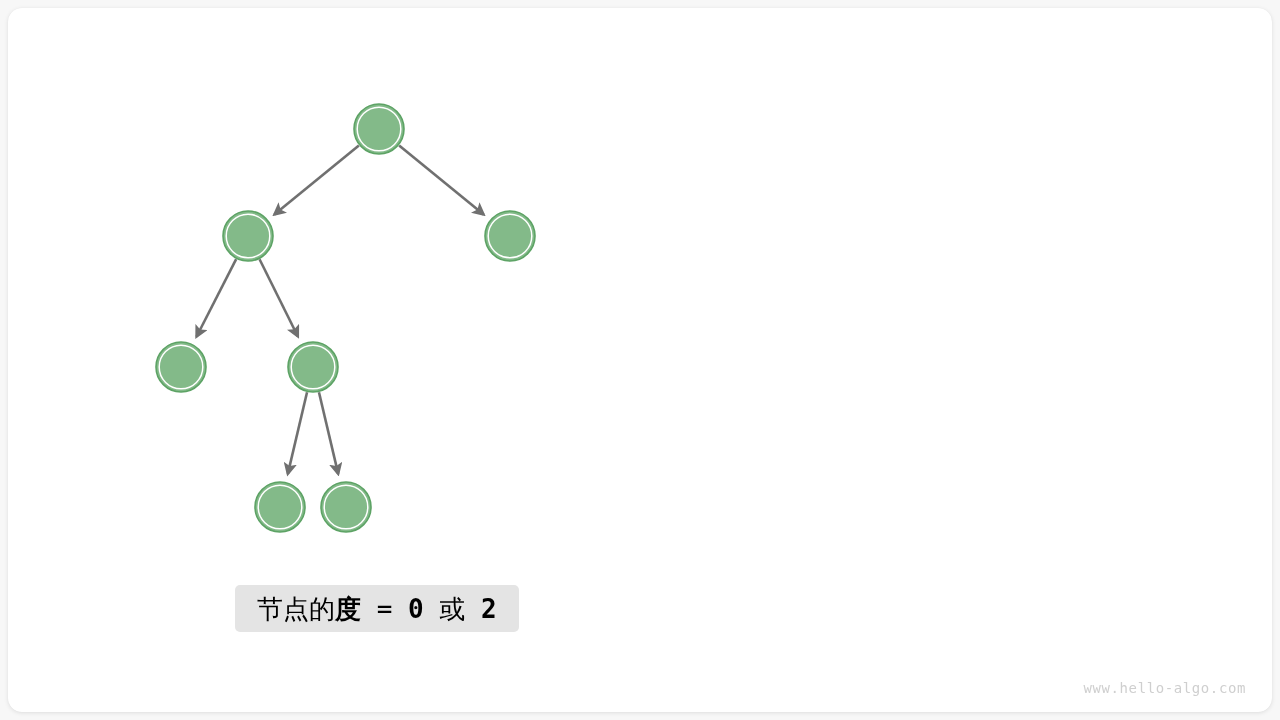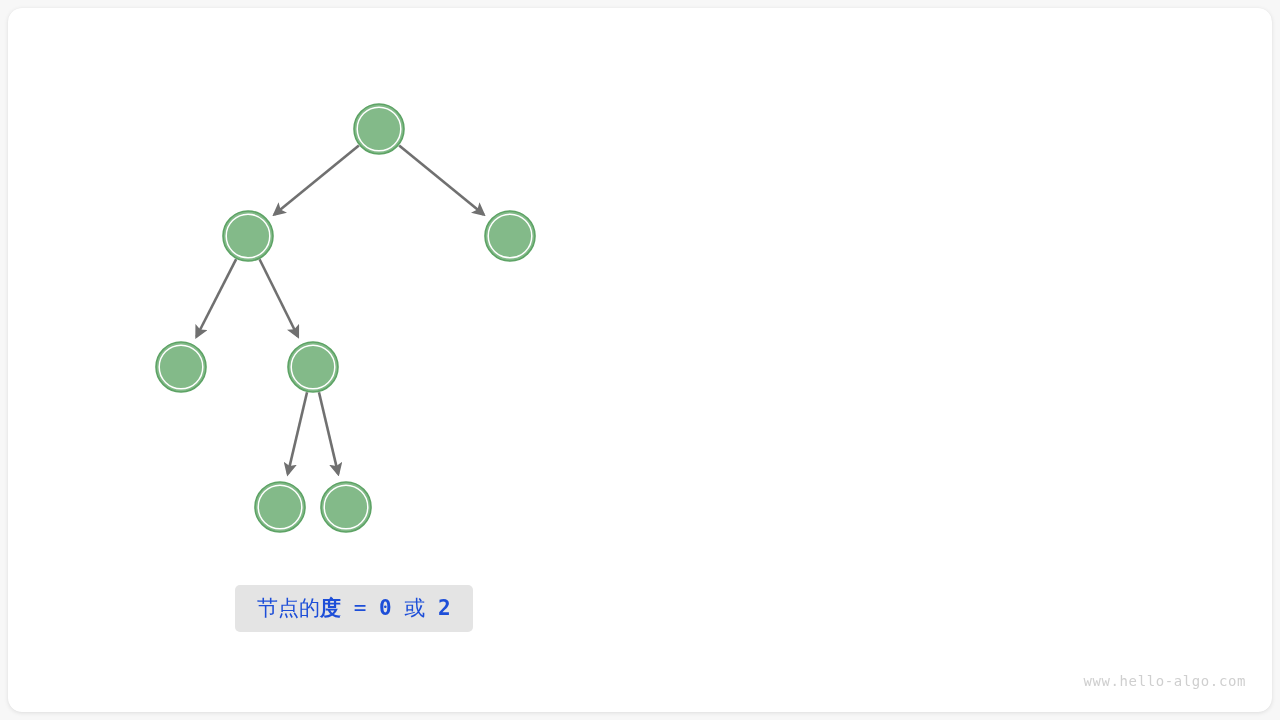--- a/index.html
+++ b/index.html
@@ -68,33 +68,33 @@
     padding: 0 22px;
     display: flex;
     align-items: center;
     justify-content: center;
     background: #e4e4e4;
     border-radius: 5px;
     box-sizing: border-box;
   }
   #degree-badge .seg {
     font-family: "DejaVu Sans Mono", "Liberation Mono", monospace;
-    font-size: 21px;
-    color: #1d4ed8;
+    font-size: 26px;
+    color: #000000;
     line-height: 1;
     white-space: pre;
   }
   #degree-badge .seg.bold {
     font-weight: bold;
   }
   
   #watermark {
     position: absolute;
     right: 34px;
-    bottom: 31px;
+    bottom: 24px;
     font-family: "DejaVu Sans Mono", "Liberation Mono", monospace;
     font-size: 14px;
     color: #cfcfcf;
     letter-spacing: 0.6px;
     white-space: nowrap;
   }
 </style>
 </head>
 <body>
 

